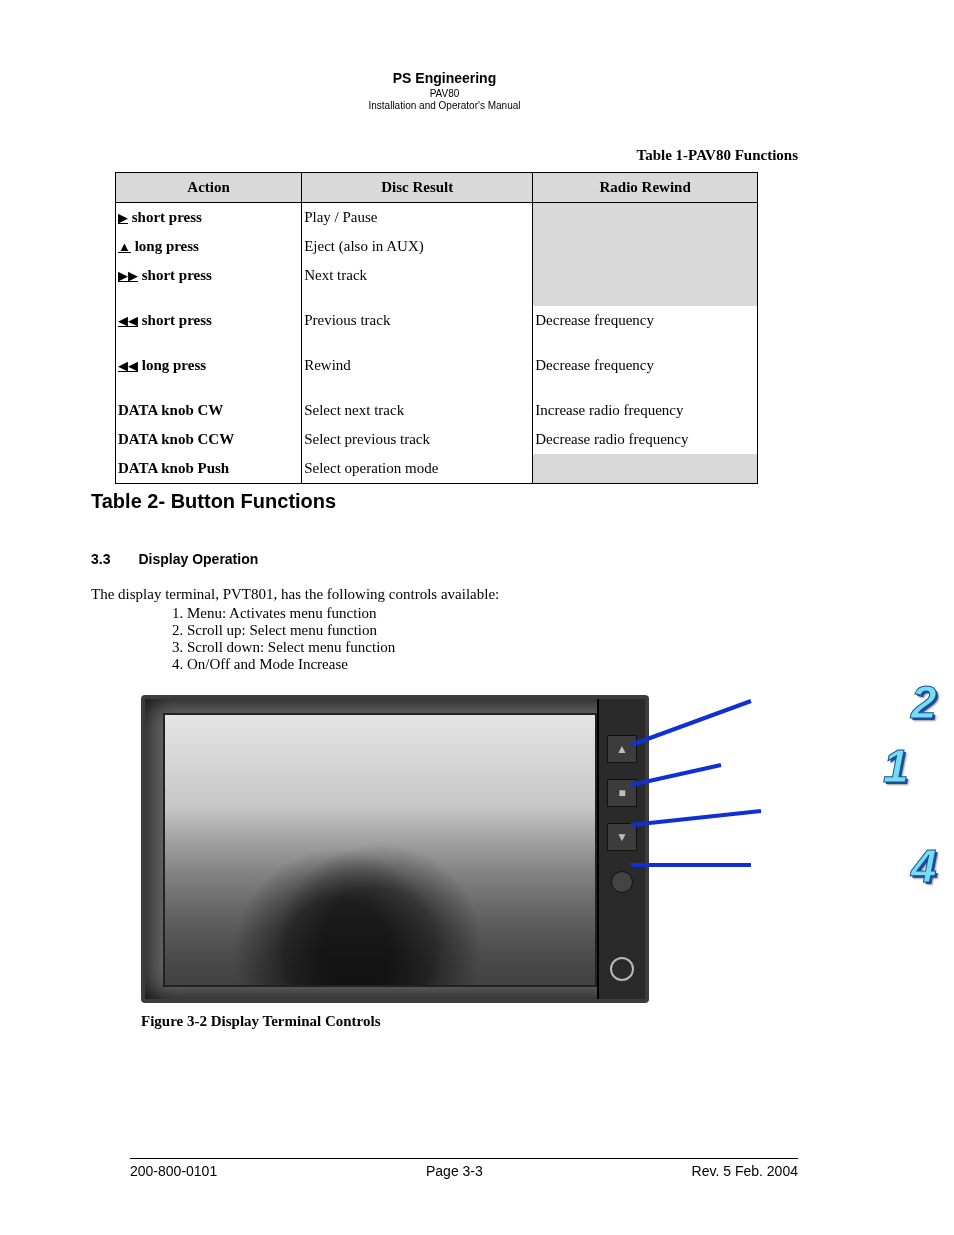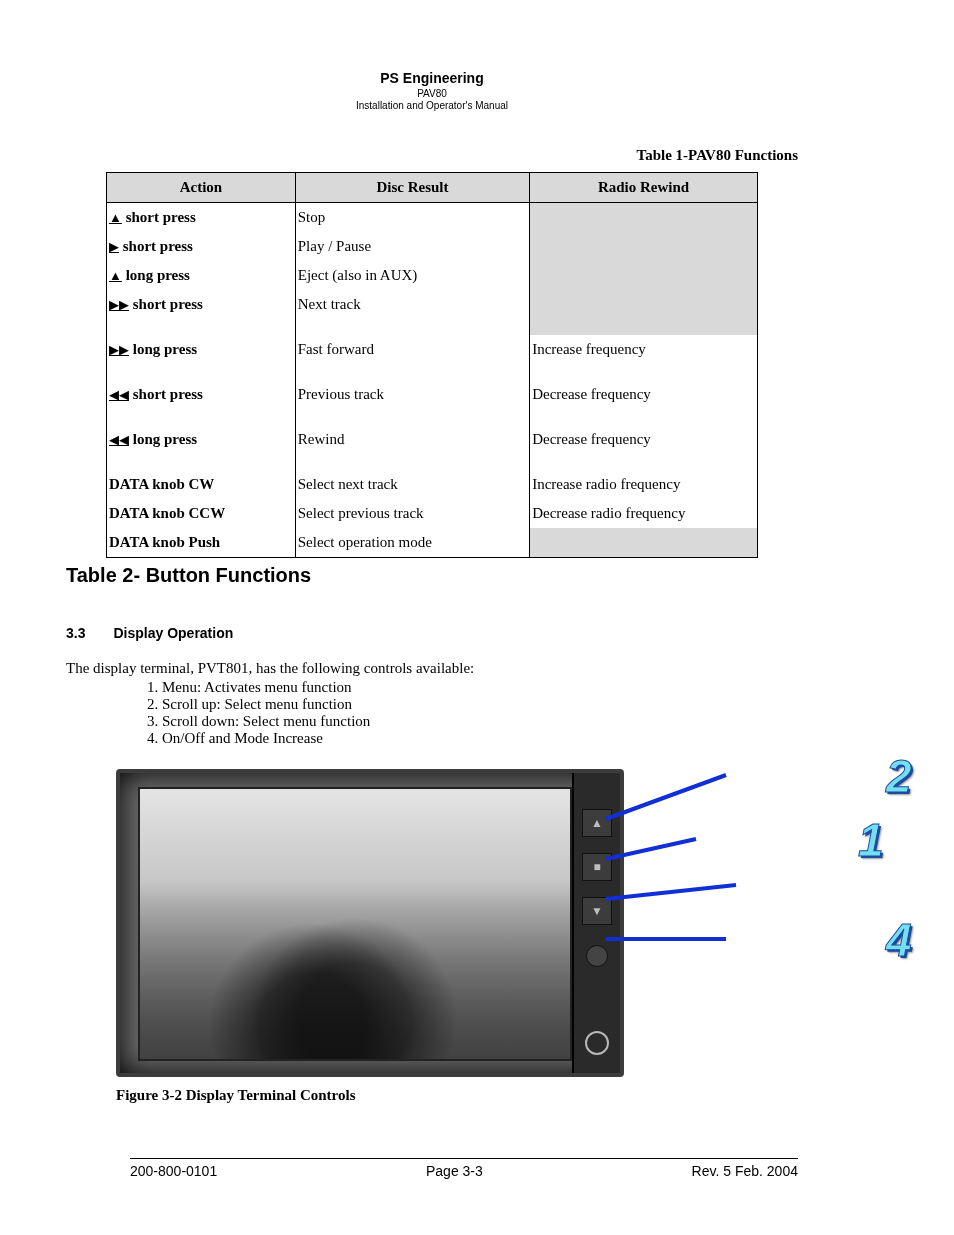--- a/index.html
+++ b/index.html
@@ -1,21 +1,21 @@
 <!DOCTYPE html>
 <html><head>
 <meta charset="utf-8">
 <style>
   html,body{margin:0;padding:0;background:#fff;color:#000;font-family:"Times New Roman",Times,serif;font-size:15px}
-  .page{width:914px;min-height:1235px;padding:70px 116px 40px 66px;box-sizing:border-box;position:relative}
+  .page{width:914px;min-height:1235px;padding:70px 116px 40px 91px;box-sizing:border-box;position:relative}
   .hdr{text-align:center;line-height:1.25;margin-bottom:34px}
   .hdr .l1{font-family:Arial,Helvetica,sans-serif;font-weight:bold;font-size:14px}
   .hdr .l2,.hdr .l3{font-family:Arial,Helvetica,sans-serif;font-size:10px}
   .tbltitle{text-align:right;font-weight:bold;margin:4px 0 8px}
-  .tblwrap{margin:0 40px 6px 40px}
+  .tblwrap{margin:0 40px 6px 24px}
   table.func{border-collapse:collapse;width:100%;table-layout:fixed}
   table.func th{background:#d9d9d9;border:1px solid #000;font-weight:bold;padding:6px 4px;font-size:15px}
   table.func td{border-left:1px solid #000;border-right:1px solid #000;padding:6px 4px 6px 2px;vertical-align:top;font-size:15px}
   table.func tr:last-child td{border-bottom:1px solid #000}
   table.func td.rad{background:#d9d9d9}
   table.func col.c1{width:29%}
   table.func col.c2{width:36%}
   table.func col.c3{width:35%}
   .act{font-weight:bold}
   .ic{display:inline-block;font-size:13px;line-height:1;vertical-align:baseline}
@@ -61,43 +61,33 @@
         </colgroup>
       <thead>
         <tr>
           <th>Action</th>
           <th>Disc Result</th>
           <th>Radio Rewind</th>
         </tr>
       </thead>
       <tbody id="tblbody">
           <tr>
-            <td><span class="ic" style="text-decoration:underline">▲</span> <span class="act">short press</span></td>
-            <td>Stop</td>
-            <td class="rad"></td>
-          </tr>
-          <tr>
             <td><span class="ic" style="text-decoration:underline">▶</span> <span class="act">short press</span></td>
             <td>Play / Pause</td>
             <td class="rad"></td>
           </tr>
           <tr>
             <td><span class="ic" style="text-decoration:underline">▲</span> <span class="act">long press</span></td>
             <td>Eject (also in AUX)</td>
             <td class="rad"></td>
           </tr>
           <tr>
             <td style="padding-bottom: 22px;"><span class="ic" style="text-decoration:underline">▶▶</span> <span class="act">short press</span></td>
             <td style="padding-bottom: 22px;">Next track</td>
             <td class="rad" style="padding-bottom: 22px;"></td>
-          </tr>
-          <tr>
-            <td style="padding-bottom: 22px;"><span class="ic" style="text-decoration:underline">▶▶</span> <span class="act">long press</span></td>
-            <td style="padding-bottom: 22px;">Fast forward</td>
-            <td style="padding-bottom: 22px;">Increase frequency</td>
           </tr>
           <tr>
             <td style="padding-bottom: 22px;"><span class="ic" style="text-decoration:underline">◀◀</span> <span class="act">short press</span></td>
             <td style="padding-bottom: 22px;">Previous track</td>
             <td style="padding-bottom: 22px;">Decrease frequency</td>
           </tr>
           <tr>
             <td style="padding-bottom: 22px;"><span class="ic" style="text-decoration:underline">◀◀</span> <span class="act">long press</span></td>
             <td style="padding-bottom: 22px;">Rewind</td>
             <td style="padding-bottom: 22px;">Decrease frequency</td>

